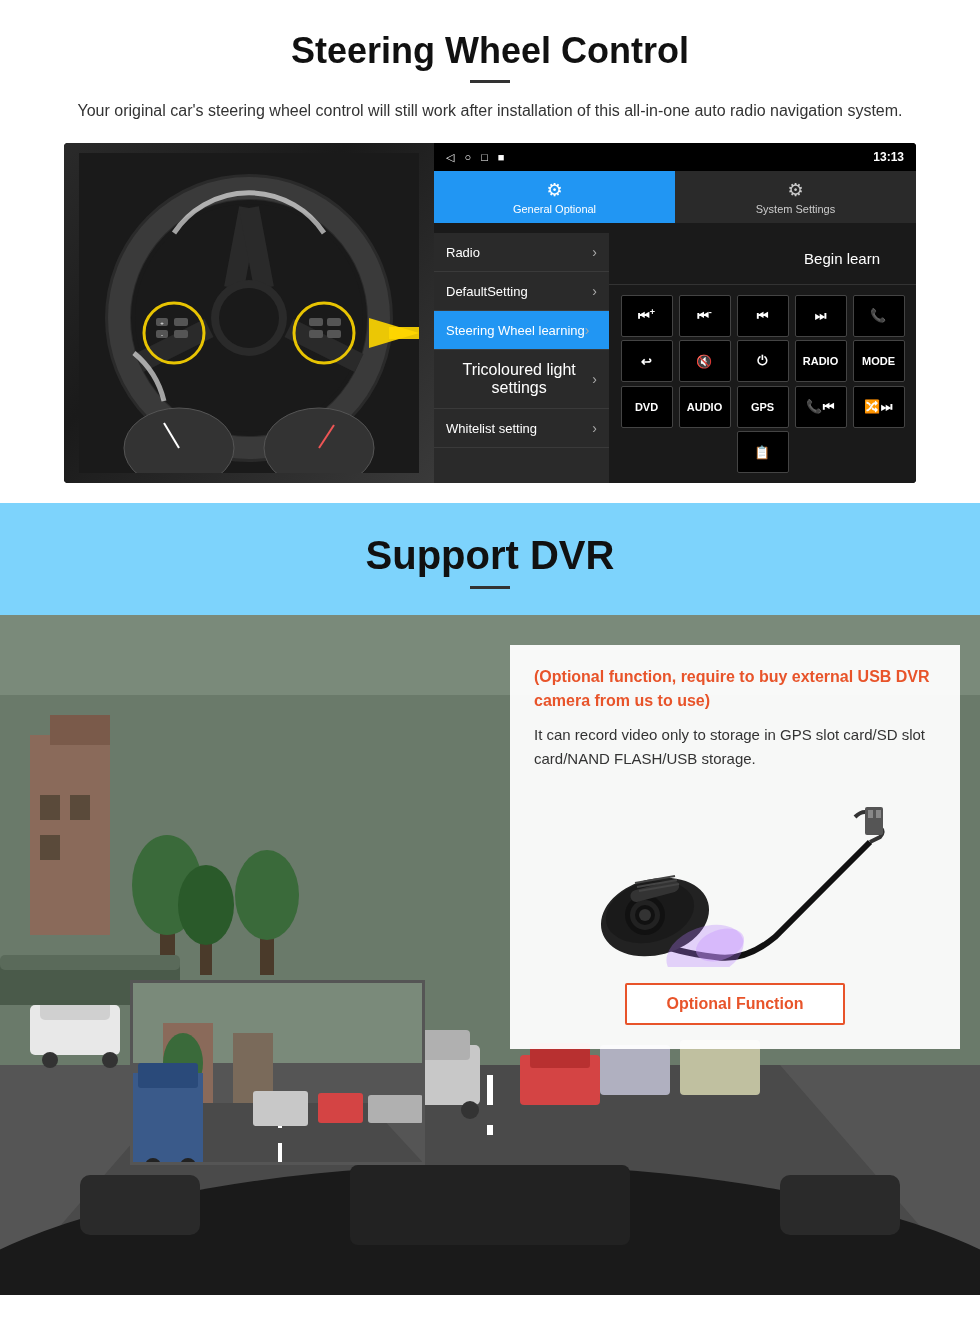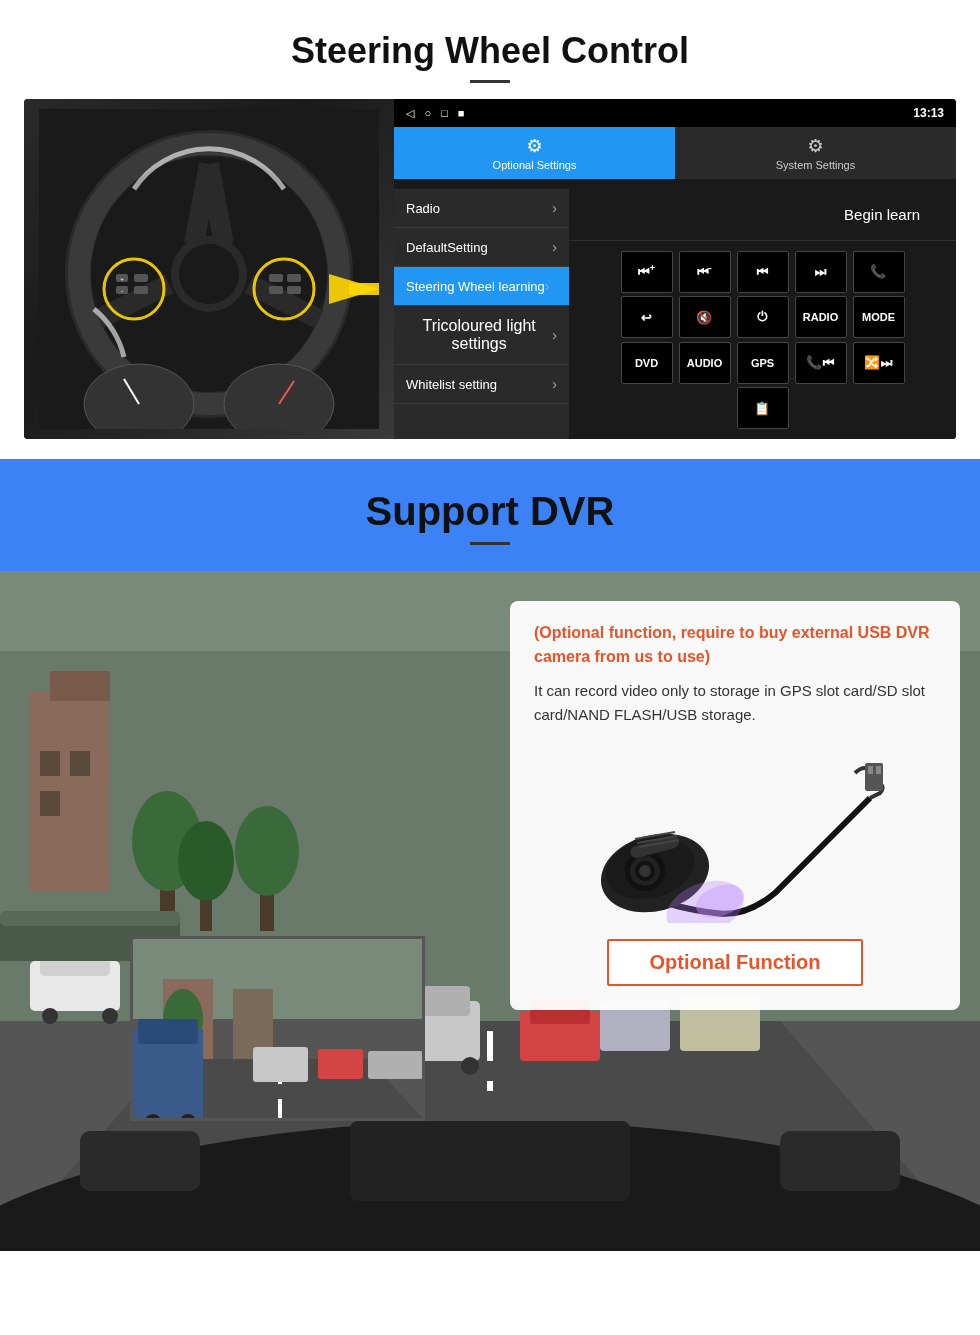--- a/index.html
+++ b/index.html
@@ -6,21 +6,21 @@
     body {
       width: 980px;
       min-height: 1335px;
       font-family: Arial, sans-serif;
       background: #fff;
       overflow-x: hidden;
     }
 
     
     .section-steering {
-      padding: 30px 24px 20px;
+      padding: 30px 64px 20px;
       text-align: center;
     }
     .section-title {
       font-size: 36px;
       font-weight: 900;
       color: #111;
       margin-bottom: 8px;
     }
     .title-divider {
       width: 40px;
@@ -211,34 +211,34 @@
       height: 680px;
       position: relative;
       background: linear-gradient(to bottom, #3a4a3a 0%, #5a6a5a 20%, #8a9a8a 50%, #4a5a6a 80%, #3a4a5a 100%);
       overflow: hidden;
     }
     .dvr-section-header {
       text-align: center;
       padding: 30px 0 10px;
       position: relative;
       z-index: 2;
-      background: #3b82f6;
+      background: #7dd3fc;
     }
     .dvr-section-header .section-title {
       font-size: 40px;
     }
 
     
     .dvr-card {
       position: absolute;
       top: 30px;
       right: 20px;
       width: 450px;
       background: rgba(255,255,255,0.95);
-      border-radius: 8px;
+      border-radius: 0;
       padding: 20px 24px 24px;
       z-index: 3;
     }
     .dvr-optional-text {
       color: #e8542a;
       font-size: 16px;
       font-weight: bold;
       line-height: 1.5;
       margin-bottom: 10px;
     }
@@ -254,21 +254,21 @@
       margin: 10px 0 16px;
     }
 
     .optional-function-btn {
       display: block;
       margin: 0 auto;
       border: 2px solid #e8542a;
       color: #e8542a;
       background: #fff;
       padding: 10px 40px;
-      font-size: 20px;
+      font-size: 16px;
       font-weight: bold;
       border-radius: 2px;
       cursor: pointer;
     }
 
     
     .dvr-small-screen {
       position: absolute;
       bottom: 130px;
       left: 130px;
@@ -292,20 +292,21 @@
       );
       position: relative;
     }
   </style>
 </head>
 <body>
 
 <div class="section-steering">
   <h1 class="section-title">Steering Wheel Control</h1>
   <div class="title-divider"></div>
+  <p class="section-subtitle">Your original car's steering wheel control will still work after installation of this all-in-one auto radio navigation system.</p>
 
   <div class="steering-demo">
 
     <div class="steering-img-side">
       <svg class="steering-wheel-graphic" width="340" height="320" viewBox="0 0 340 320">
 
         <rect width="340" height="320" fill="#1a1a1a"></rect>
 
         <circle cx="170" cy="165" r="130" fill="none" stroke="#2a2a2a" stroke-width="28"></circle>
         <circle cx="170" cy="165" r="130" fill="none" stroke="#3a3a3a" stroke-width="22"></circle>
@@ -357,21 +358,21 @@
           <span>○</span>
           <span>□</span>
           <span>■</span>
         </div>
         <div class="android-statusbar-right">13:13</div>
       </div>
 
       <div class="android-tabs">
         <div class="android-tab-active">
           <span class="tab-icon">⚙</span>
-          <span>Optional Settings</span>
+          <span>General Optional</span>
         </div>
         <div class="android-tab-inactive">
           <span class="tab-icon">⚙</span>
           <span>System Settings</span>
         </div>
       </div>
 
       <div class="android-content">
 
         <div class="android-menu">

